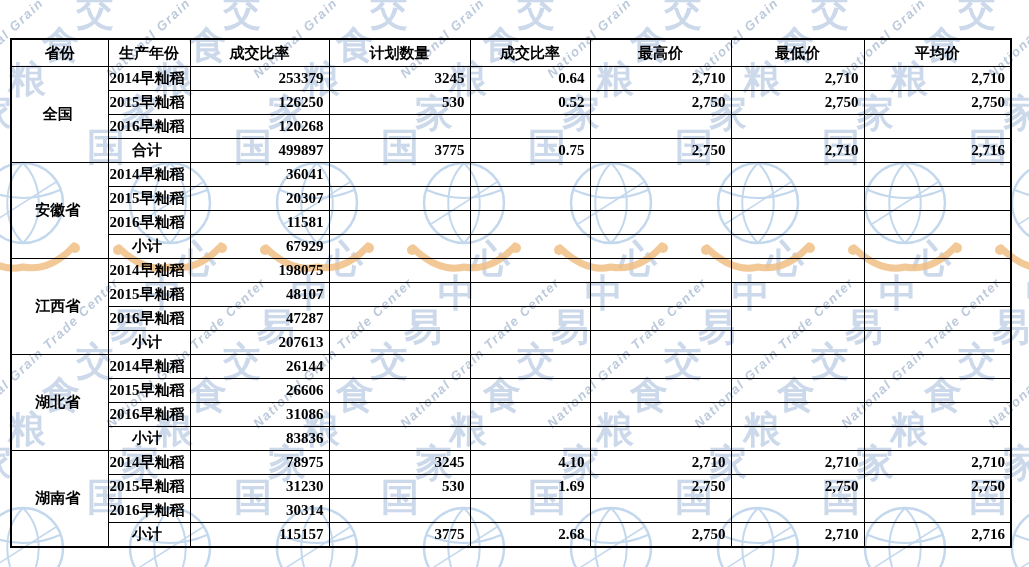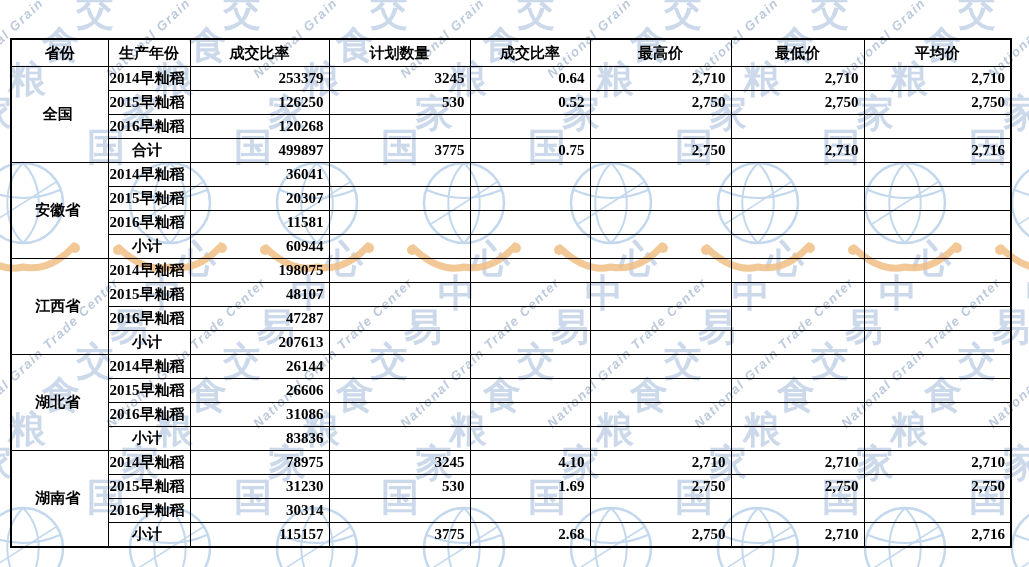--- a/index.html
+++ b/index.html
@@ -378,21 +378,21 @@
           <td class="year">2016早籼稻</td>
           <td class="num">11581</td>
           <td class="num"></td>
           <td class="num"></td>
           <td class="num"></td>
           <td class="num"></td>
           <td class="num"></td>
         </tr>
         <tr>
           <td class="year subtotal">小计</td>
-          <td class="num">60944</td>
+          <td class="num">67929</td>
           <td class="num"></td>
           <td class="num"></td>
           <td class="num"></td>
           <td class="num"></td>
           <td class="num"></td>
         </tr>
         <tr>
           <td rowspan="4" class="province">江西省</td>
           <td class="year">2014早籼稻</td>
           <td class="num">198075</td>

